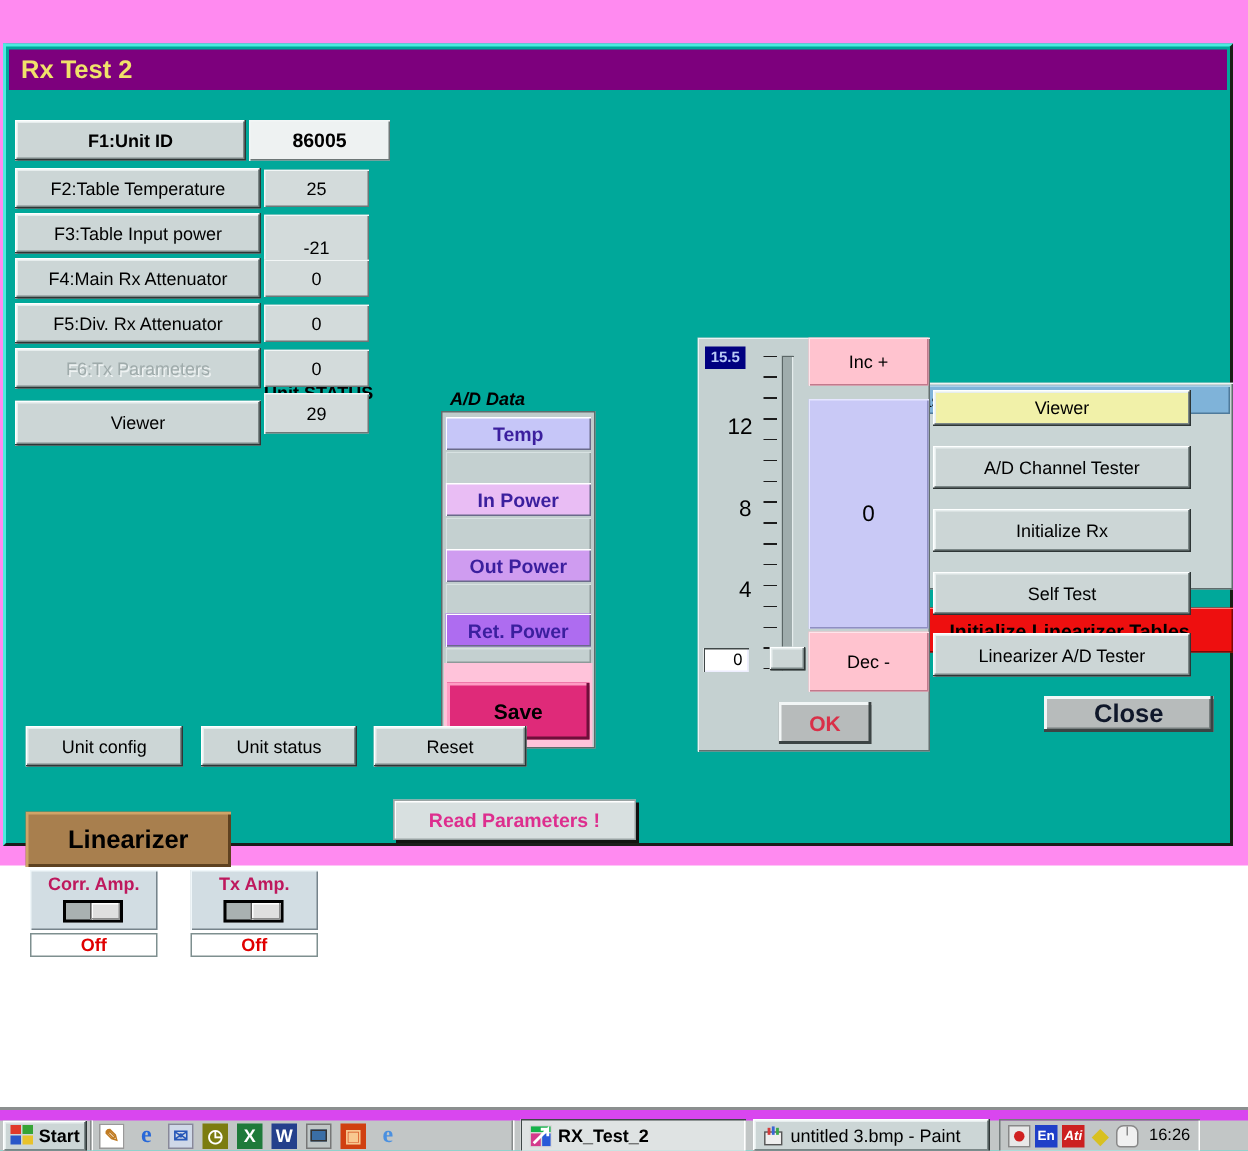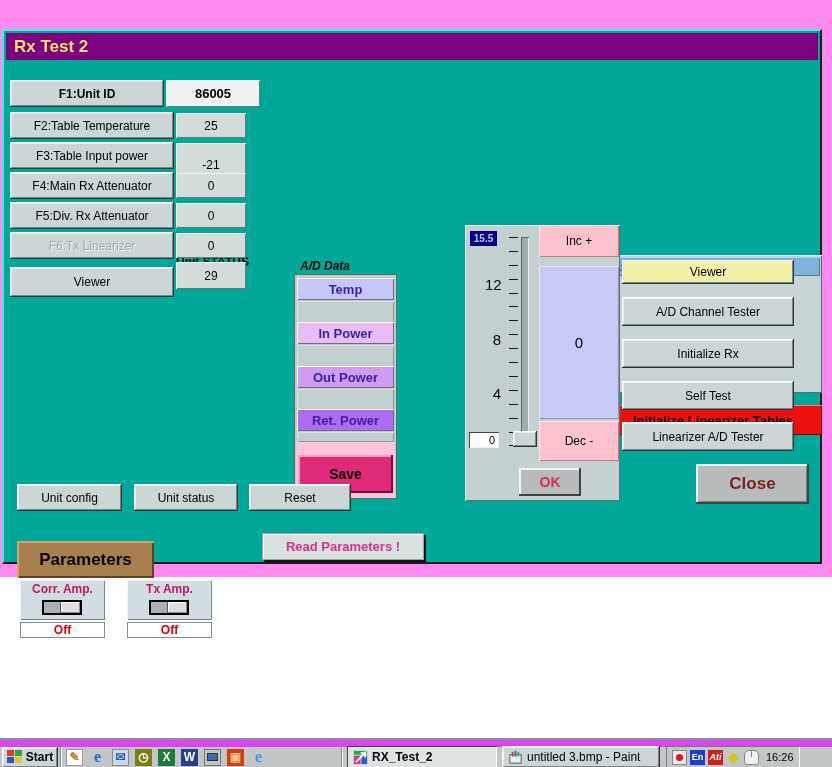--- a/index.html
+++ b/index.html
@@ -58,21 +58,21 @@
   #msgbox .hdr { background:#7fb3d9; height:19px; font-size:12px; color:#000;
     display:flex; align-items:center; justify-content:center;
     box-shadow:inset 1px 1px 0 #a9d0ea, inset -1px -1px 0 #4e7a9b; }
 
   
   #redbtn { left:600px; top:374px; width:218px; height:30px; background:#ee0f0f; color:#000;
     font-weight:bold; font-size:13px; display:flex; align-items:center; justify-content:center; z-index:1;
     box-shadow:inset 1px 1px 0 #ff7a7a, inset -1px -1px 0 #7e0606; }
   .rbtn { left:618px; width:172px; height:29px; z-index:2; }
   #viewer { background:#f1f1a9; }
-  #closebtn { left:692px; top:625px; width:113px; height:40px; background:#b7bbbb; color:#7f1d1d;
+  #closebtn { left:692px; top:625px; width:113px; height:24px; background:#b7bbbb; color:#0f172a;
     font-weight:bold; font-size:17px; display:flex; align-items:center; justify-content:center;
     box-shadow:inset -2px -2px 0 #3c4444, inset 2px 2px 0 #f2f6f6, inset -3px -3px 0 #767e7e; }
 
   
   #sliderpanel { left:463px; top:386px; width:155px; height:276px; background:#c5d1d1; z-index:2;
     box-shadow:inset 1px 1px 0 #eaf2f2, inset -1px -1px 0 #636f6f; }
   #slmax { left:5px; top:6px; width:27px; height:15px; background:#000080; color:#b9c9f6;
     font-weight:bold; font-size:10px; display:flex; align-items:center; justify-content:center; }
   #ticks { left:44px; top:12px; width:9px; height:209px;
     background:repeating-linear-gradient(to bottom,#1c1c1c 0 1px,transparent 1px 13.9px); }
@@ -183,21 +183,21 @@
 
     <div class="abs btn3d frow-btn" style="top:111px;">F3:Table Input power</div>
     <div class="abs fval" style="left:172px; top:112px; width:70px; height:43px;">-21</div>
 
     <div class="abs btn3d frow-btn" style="top:141px;">F4:Main Rx Attenuator</div>
     <div class="abs fval" style="left:172px; top:142px; width:70px; height:25px;">0</div>
 
     <div class="abs btn3d frow-btn" style="top:171px;">F5:Div. Rx Attenuator</div>
     <div class="abs fval" style="left:172px; top:172px; width:70px; height:25px;">0</div>
 
-    <div class="abs btn3d frow-btn disabled" style="top:201px;">F6:Tx Linearizer</div>
+    <div class="abs btn3d frow-btn disabled" style="top:201px;">F6:Tx Parameters</div>
     <div class="abs fval" style="left:172px; top:202px; width:70px; height:25px;">0</div>
 
     <div class="abs btn3d" style="left:6px; top:236px; width:164px; height:30px;">Viewer</div>
     <div class="abs fval" style="left:172px; top:231px; width:70px; height:27px;">29</div>
 
     <div class="abs" id="adlabel">A/D Data</div>
     <div class="abs" id="adcol">
       <div class="abs adbtn" style="top:3px;   background:#c6c6f8;">Temp</div>
       <div class="abs adcell" style="top:26px;"></div>
       <div class="abs adbtn" style="top:47px;  background:#e9bdf4;">In Power</div>
@@ -232,21 +232,21 @@
       <div class="abs ticklbl" style="left:20px; top:160px;">4</div>
       <div class="abs" id="sltrack"></div>
       <div class="abs btn3d" id="slthumb"></div>
       <div class="abs" id="slspin">0</div>
       <div class="abs pinkbtn" style="top:0; height:32px;">Inc +</div>
       <div class="abs" id="lavbox">0</div>
       <div class="abs pinkbtn" style="top:196px; height:40px;">Dec -</div>
       <div class="abs" id="okbtn">OK</div>
     </div>
 
-    <div class="abs" id="linbox">Parameters</div>
+    <div class="abs" id="linbox">Linearizer</div>
     <div class="abs amp-panel" style="left:16px;">
       <div class="amp-lbl">Corr. Amp.</div>
       <div class="toggle" style="left:22px;">
           <span class="thumb"></span>
         </div>
     </div>
     <div class="abs off-box" style="left:16px;">Off</div>
     <div class="abs amp-panel" style="left:123px;">
       <div class="amp-lbl">Tx  Amp.</div>
       <div class="toggle" style="left:22px;">

